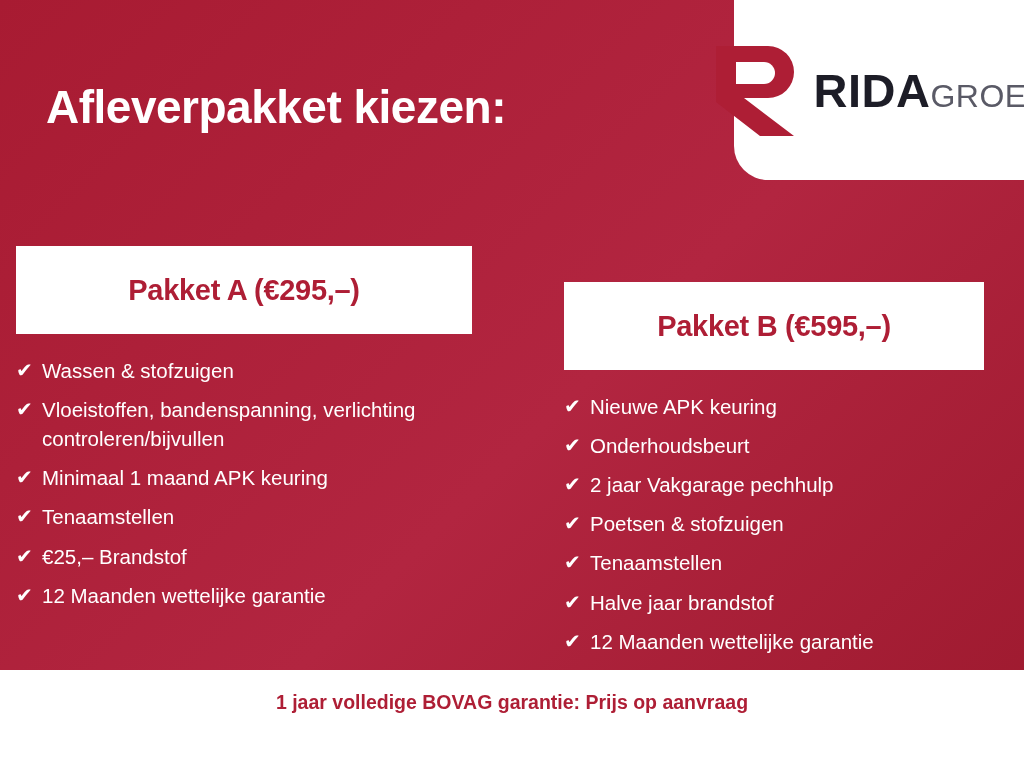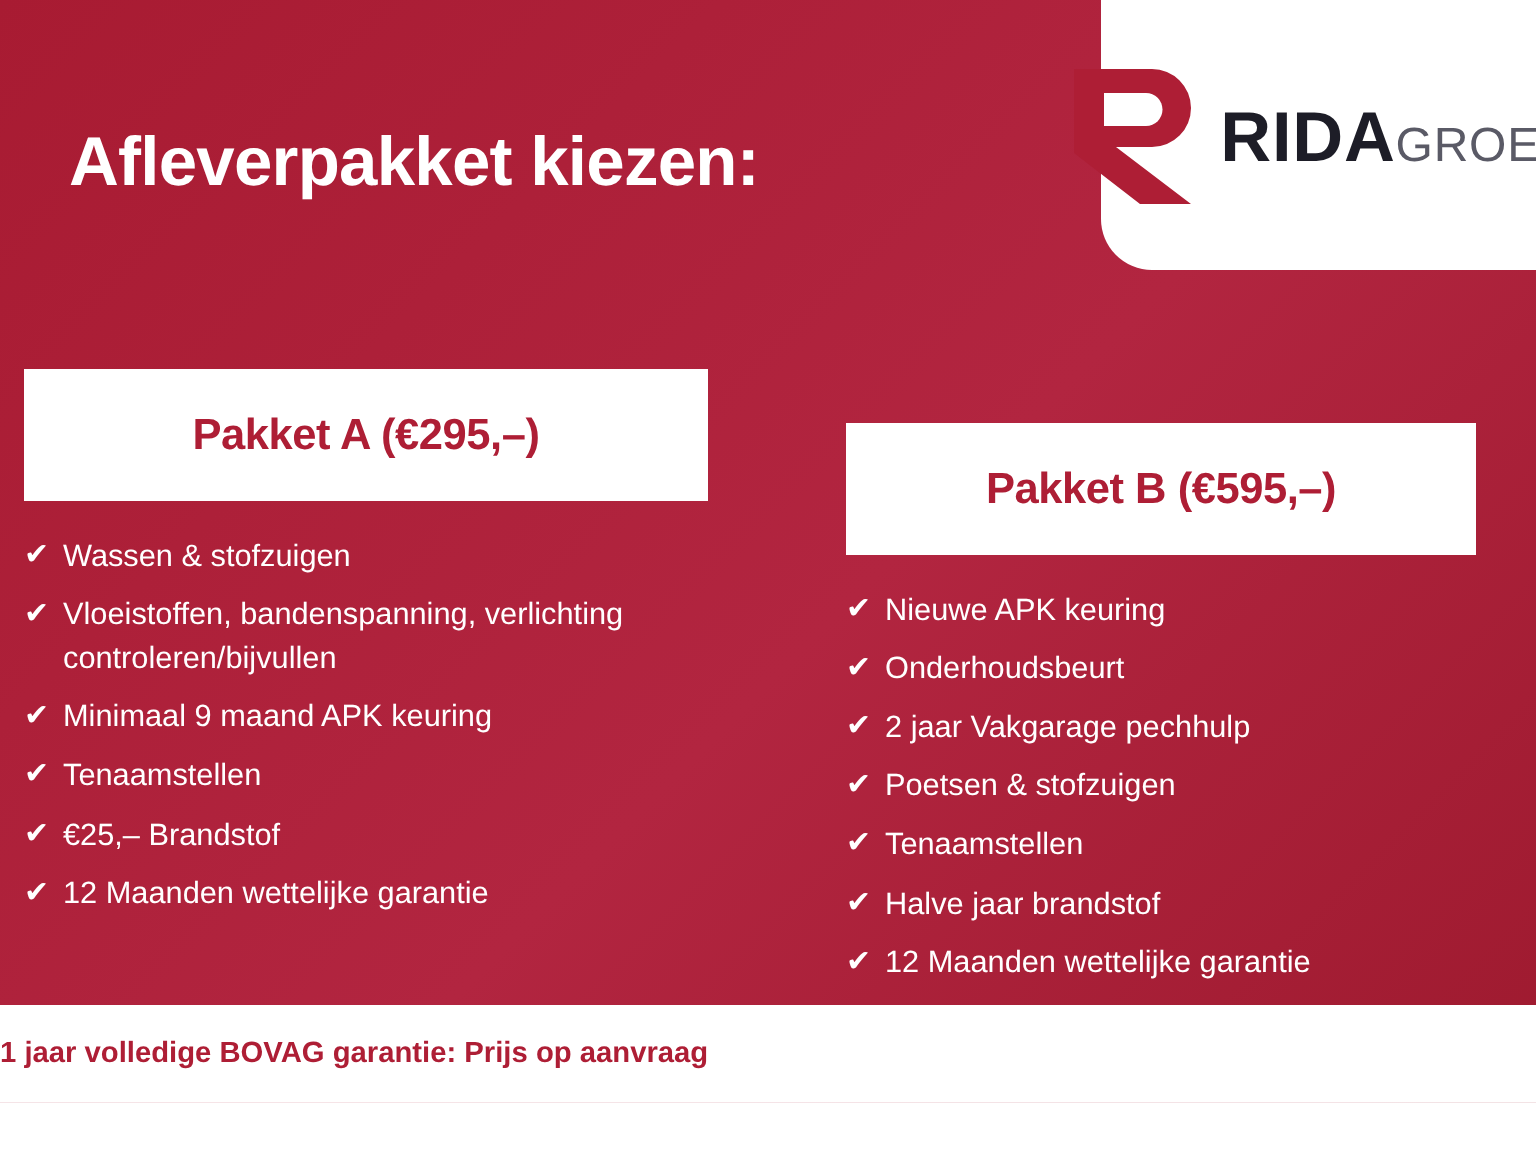--- a/index.html
+++ b/index.html
@@ -119,21 +119,21 @@
   .ftext { flex: 1 1 auto; }
   .footer-bar {
     position: absolute;
     left: 0;
     top: 670px;
     width: 1024px;
     height: 65px;
     background: #ffffff;
     display: flex;
     align-items: center;
-    justify-content: flex-start;
+    justify-content: center;
   }
   .footer-bar span {
     font-size: 19.5px;
     font-weight: bold;
     color: #ae1e35;
   }
   .bottom-strip {
     position: absolute;
     left: 0;
     top: 735px;
@@ -173,21 +173,21 @@
         <li>
           <span class="check">✔</span>
           <span class="ftext">Wassen &amp; stofzuigen</span>
         </li>
         <li>
           <span class="check">✔</span>
           <span class="ftext">Vloeistoffen, bandenspanning, verlichting controleren/bijvullen</span>
         </li>
         <li>
           <span class="check">✔</span>
-          <span class="ftext">Minimaal 9 maand APK keuring</span>
+          <span class="ftext">Minimaal 1 maand APK keuring</span>
         </li>
         <li>
           <span class="check">✔</span>
           <span class="ftext">Tenaamstellen</span>
         </li>
         <li>
           <span class="check">✔</span>
           <span class="ftext">€25,– Brandstof</span>
         </li>
         <li>

